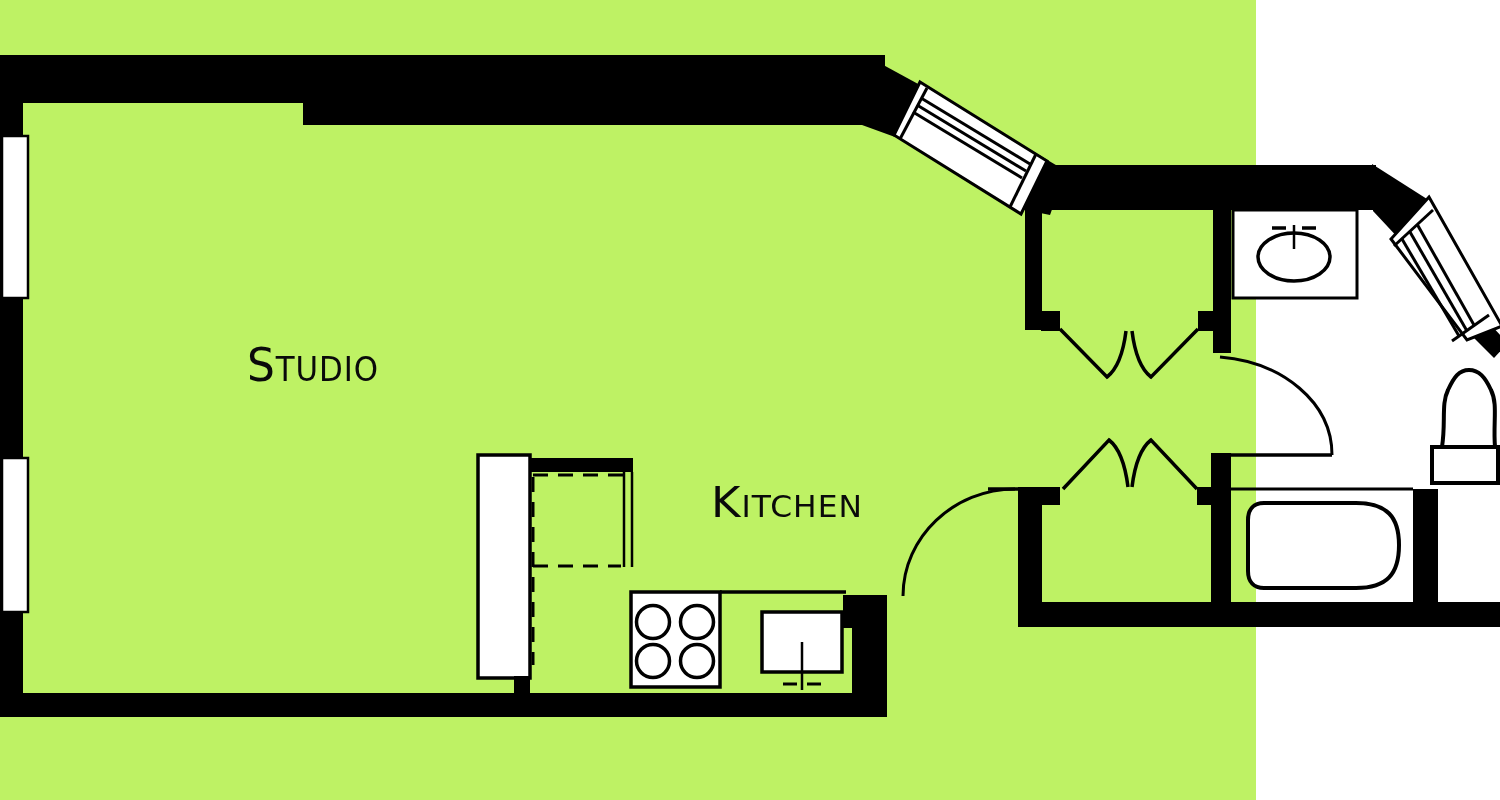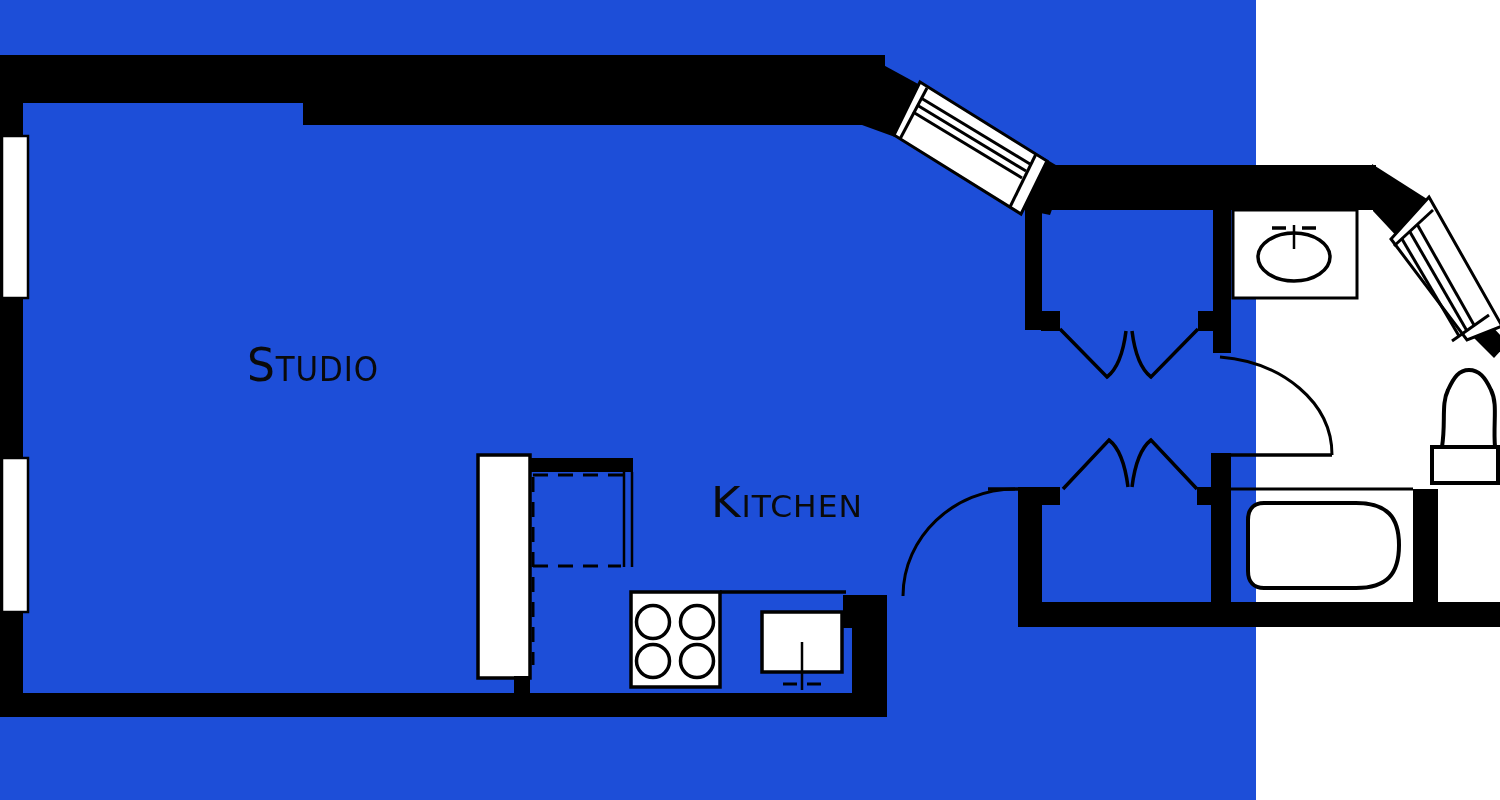--- a/index.html
+++ b/index.html
@@ -7,21 +7,21 @@
     padding: 0;
     background: #ffffff;
     width: 1500px;
     height: 800px;
     overflow: hidden;
   }
   .plan-stage {
     position: relative;
     width: 1256px;
     height: 800px;
-    background: #1d4ed8;
+    background: #bef264;
   }
   svg { display: block; }
   .wall { fill: #000000; stroke: none; }
   .fixture { fill: #ffffff; stroke: #000000; }
   .lineart { fill: none; stroke: #000000; }
   .whitebox { fill: #ffffff; stroke: #000000; }
   .room-label {
     font-family: "DejaVu Sans", "Liberation Sans", sans-serif;
     font-variant: small-caps;
     font-weight: 500;

